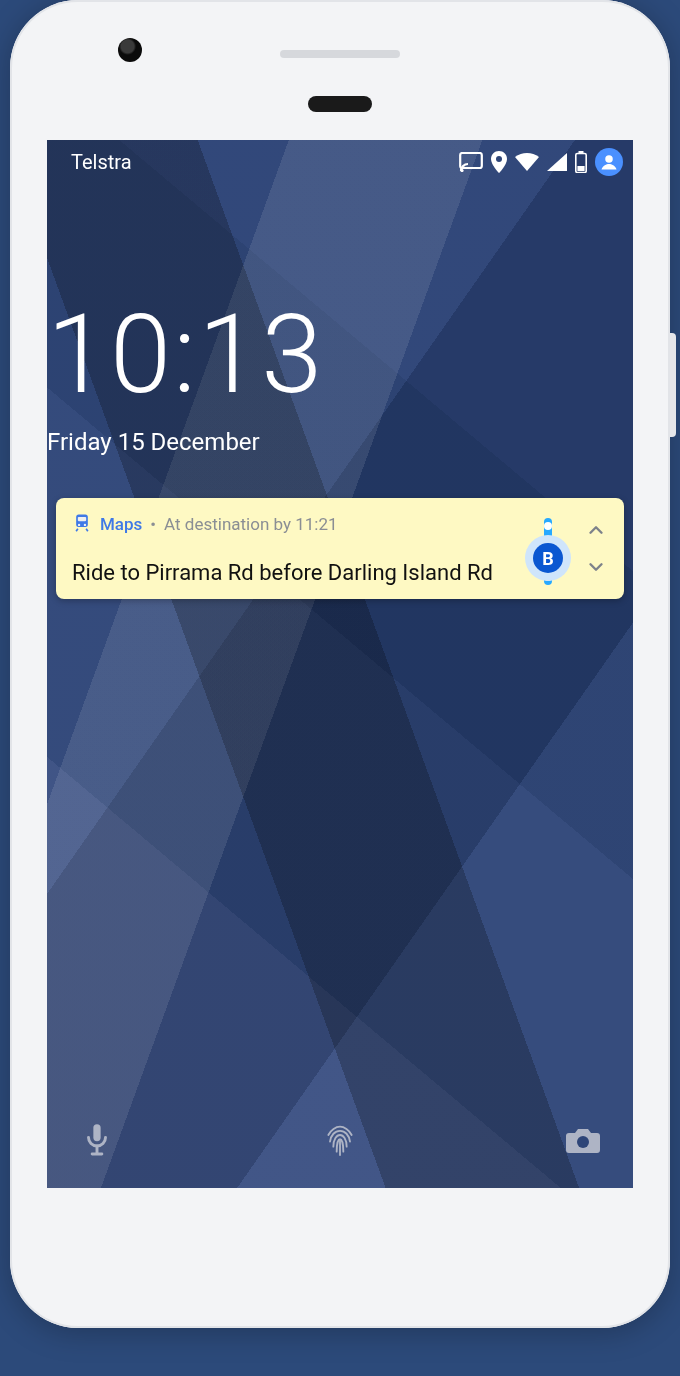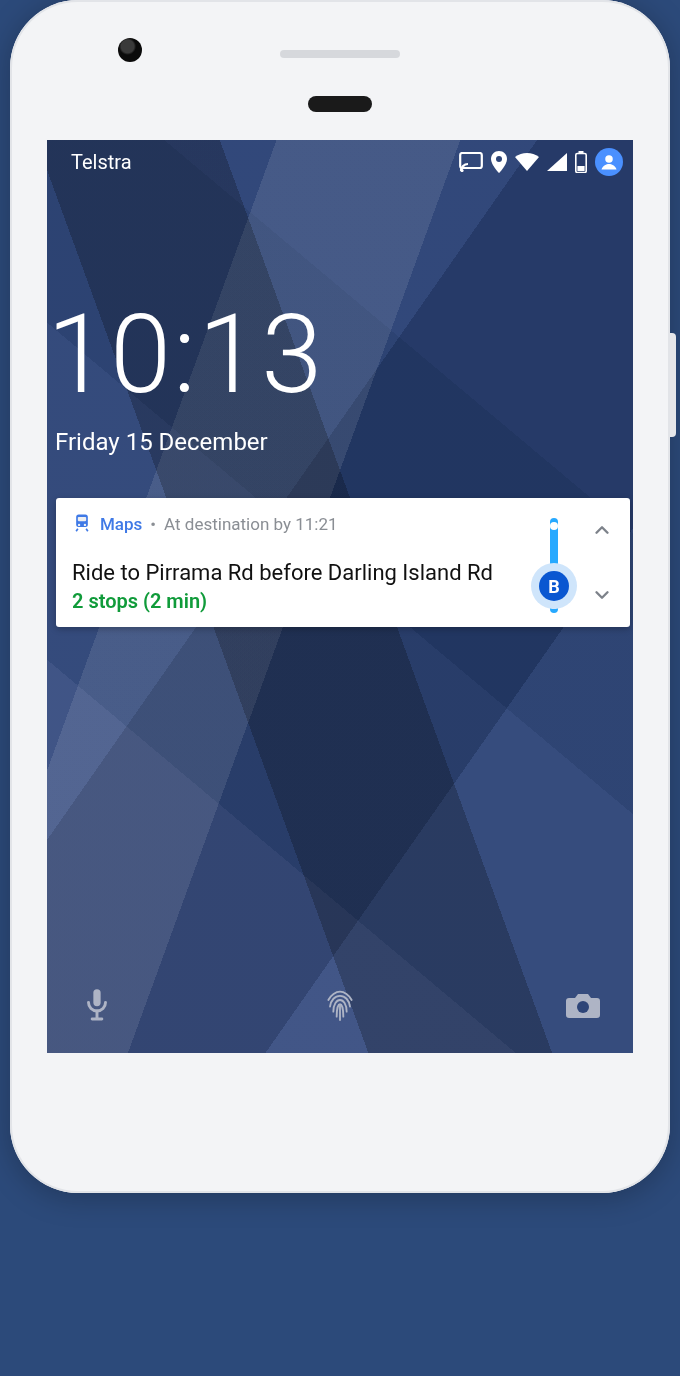--- a/index.html
+++ b/index.html
@@ -10,21 +10,21 @@
     overflow: hidden;
     font-family: Roboto, "Helvetica Neue", Arial, sans-serif;
     position: relative;
   }
   
   .phone {
     position: absolute;
     left: 10px;
     top: 0;
     width: 660px;
-    height: 1193px;
+    height: 1328px;
     background: #f3f4f6;
     border-radius: 68px;
     box-shadow: 0 4px 30px rgba(0,0,0,.25), inset 0 0 0 2px #e2e4e8;
   }
   .phone::after { 
     content:"";
     position:absolute;
     right:-6px; top:333px;
     width:6px; height:104px;
     background:#e6e7ea;
@@ -83,27 +83,27 @@
   .avatar svg{width:20px;height:20px;}
   
   .clock{
     position:absolute; top:160px; left:0; right:0;
     text-align:left; color:#fff;
   }
   .clock-time{
     font-size:110px; font-weight:300; letter-spacing:2px; line-height:1;
   }
   .clock-date{
-    margin-top:18px; font-size:24px; font-weight:400;margin-left:8px;
+    margin-top:18px; font-size:24px; font-weight:400;
   }
   
   .card{
-    position:absolute; top:358px; left:9px; right:3px;
-    background:#ffffff;
-    border-radius:3px;
+    position:absolute; top:358px; left:9px; right:9px;
+    background:#fef9c3;
+    border-radius:8px;
     box-shadow:0 2px 6px rgba(0,0,0,.25);
     padding:14px 54px 14px 16px;
     color:#222;
   }
   .card-head{
     display:flex; align-items:center; gap:8px;
     font-size:17px;
     color:#8a8e94;
   }
   .card-head .app{
@@ -233,21 +233,20 @@
             <circle cx="8.5" cy="15.5" r="1.4" fill="#eeeff1"></circle>
             <circle cx="15.5" cy="15.5" r="1.4" fill="#eeeff1"></circle>
             <path d="M7 20l-2 3M17 20l2 3" stroke="#3f79e6" stroke-width="2"></path>
           </svg>
         </span>
         <span class="app">Maps</span>
         <span>•</span>
         <span>At destination by 11:21</span>
       </div>
       <div class="card-title">Ride to Pirrama Rd before Darling Island Rd</div>
-      <div class="card-sub">2 stops (2 min)</div>
 
       <div class="rail-icon">
         <div class="rail-line"></div>
         <div class="rail-dot top"></div>
         <div class="rail-dot bot"></div>
         <div class="rail-badge">B</div>
       </div>
 
       <div class="chevrons">
         <div class="chev">

